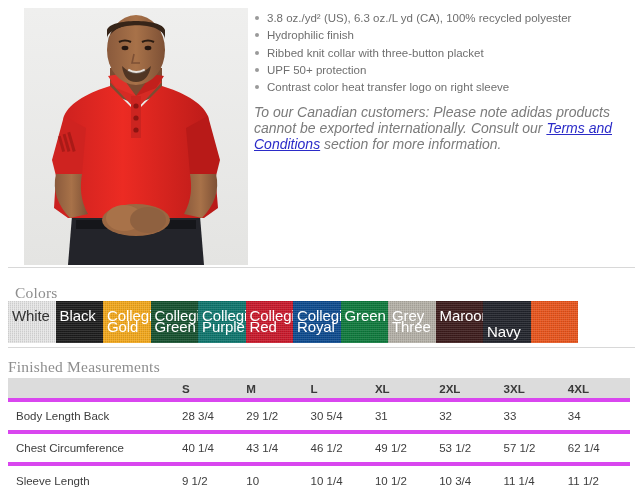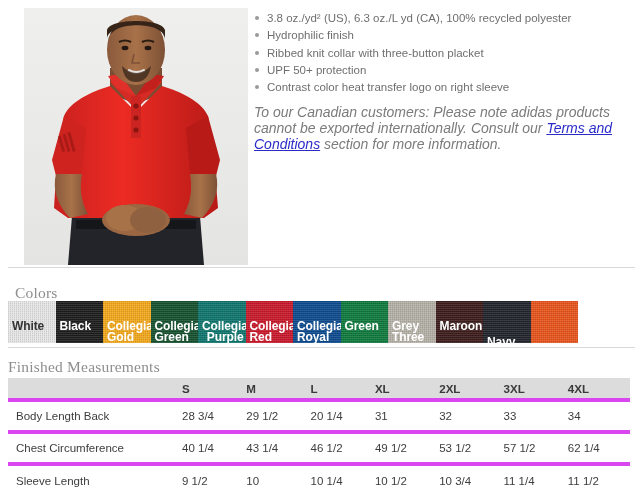--- a/index.html
+++ b/index.html
@@ -84,24 +84,24 @@
     position: absolute; left: 8px; top: 301px;
     height: 42px;
     display: flex;
   }
   .swatch {
     width: 47.5px; height: 42px;
     position: relative;
     overflow: hidden;
   }
   .swatch-label {
-    position: absolute; left: 4px; top: 20px;
+    position: absolute; left: 4px; top: 9px;
     right: 2px;
-    font-size: 12px;
-    font-weight: bold;
+    font-size: 15px;
+    font-weight: normal;
     line-height: 11.2px;
     letter-spacing: -0.1px;
   }
   .swatch-texture {
     position: absolute; inset: 0;
     opacity: 0.22;
     background-image:
       repeating-linear-gradient(0deg, rgba(255,255,255,.5) 0 1px, rgba(0,0,0,0) 1px 2px),
       repeating-linear-gradient(90deg, rgba(0,0,0,.5) 0 1px, rgba(0,0,0,0) 1px 2px);
     pointer-events: none;
@@ -307,21 +307,21 @@
           <th class="col-size cell-pad">2XL</th>
           <th class="col-size cell-pad">3XL</th>
           <th class="col-size-last cell-pad">4XL</th>
         </tr>
     </thead>
     <tbody id="measure-body">
         <tr>
           <td class="col-label">Body Length Back</td>
           <td class="col-size cell-pad">28 3/4</td>
           <td class="col-size cell-pad">29 1/2</td>
-          <td class="col-size cell-pad">20 1/4</td>
+          <td class="col-size cell-pad">30 5/4</td>
           <td class="col-size cell-pad">31</td>
           <td class="col-size cell-pad">32</td>
           <td class="col-size cell-pad">33</td>
           <td class="col-size-last cell-pad">34</td>
         </tr>
         <tr>
           <td class="col-label">Chest Circumference</td>
           <td class="col-size cell-pad">40 1/4</td>
           <td class="col-size cell-pad">43 1/4</td>
           <td class="col-size cell-pad">46 1/2</td>

